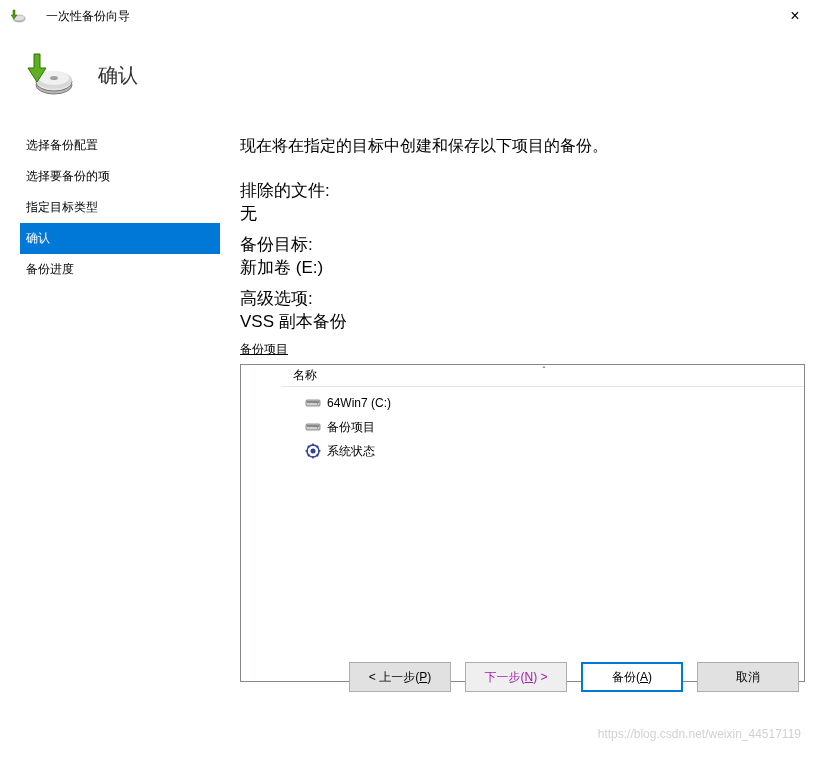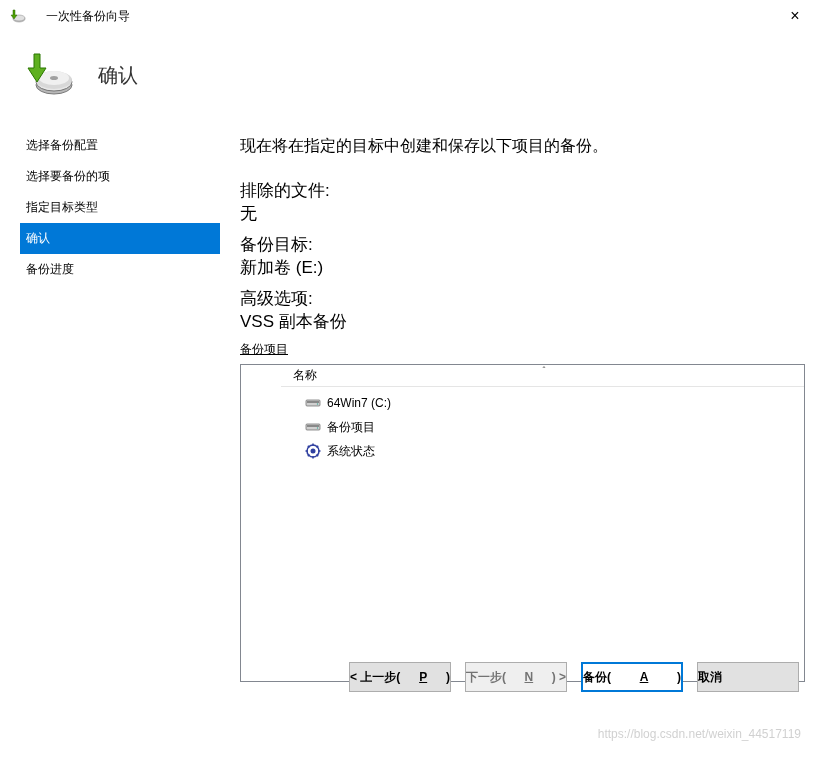--- a/index.html
+++ b/index.html
@@ -117,30 +117,29 @@
     }
     .btn {
       min-width: 102px;
       height: 30px;
       border: 1px solid #adadad;
       background: #e1e1e1;
       font-size: 12px;
       font-family: inherit;
       display: inline-flex;
       align-items: center;
-      justify-content: space-between;
+      justify-content: center;
       cursor: pointer;
-      font-weight: bold;
     }
     .btn.default {
       border: 2px solid #0078d7;
       background: #fff;
     }
     .btn.disabled {
-      color: #737373;
+      color: #a21caf;
       background: #efefef;
     }
     .watermark {
       position: absolute;
       right: 24px;
       bottom: 18px;
       color: rgba(120,120,120,0.35);
       font-size: 12px;
       pointer-events: none;
     }

